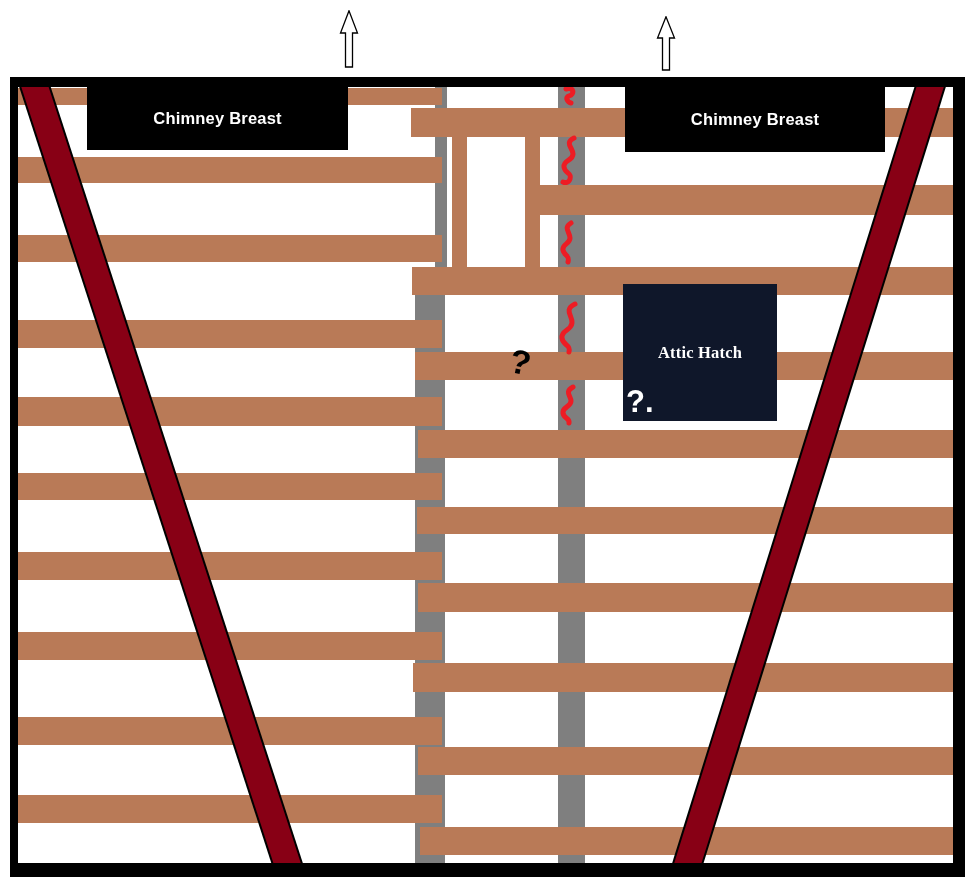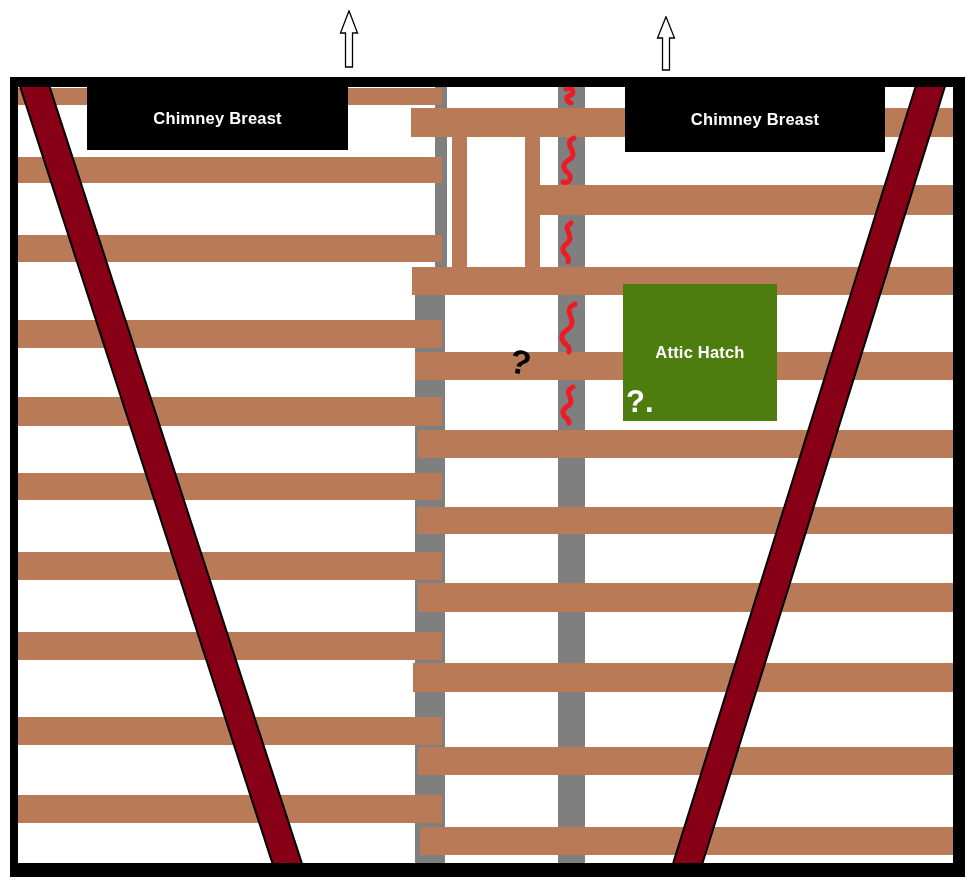--- a/index.html
+++ b/index.html
@@ -94,21 +94,21 @@
       </svg>
 
     <div class="label-box box-chimney-left" style="background: rgb(0, 0, 0); color: rgb(255, 255, 255);">
       <span>Chimney Breast</span>
     </div>
 
     <div class="label-box box-chimney-right" style="background: rgb(0, 0, 0); color: rgb(255, 255, 255);">
       <span>Chimney Breast</span>
     </div>
 
-    <div class="label-box box-attic-hatch" style="background: #4d7c0f; color: rgb(255, 255, 255);">
+    <div class="label-box box-attic-hatch" style="background: #0f172a; color: rgb(255, 255, 255); font-family: Liberation Serif, serif;">
       <span>Attic Hatch</span>
     </div>
 
     <div class="qmark qmark-joist">?</div>
 
     <div class="qmark qmark-hatch">?.</div>
 
   <div style="position: absolute; left: 417px; top: 0px; width: 12px; height: 208px; background: rgb(127, 127, 127); z-index: 1;"></div>
       <div style="position: absolute; left: 397px; top: 208px; width: 30px; height: 568px; background: rgb(127, 127, 127); z-index: 1;"></div>
       <div style="position: absolute; left: 540px; top: 0px; width: 27px; height: 776px; background: rgb(127, 127, 127); z-index: 1;"></div>

